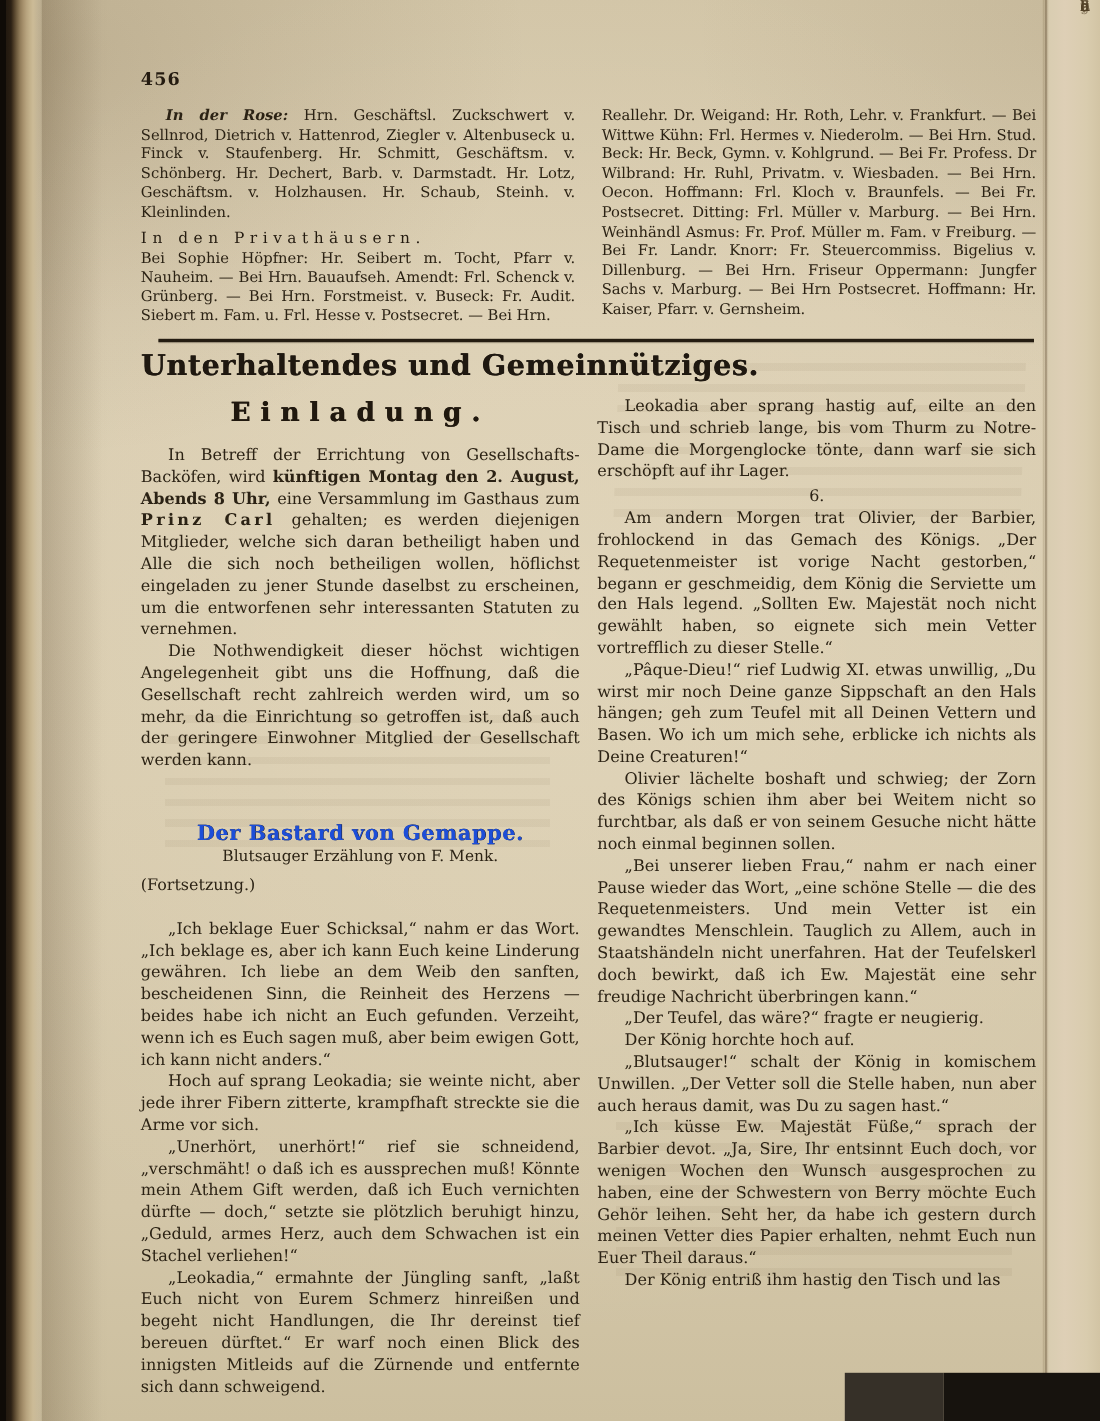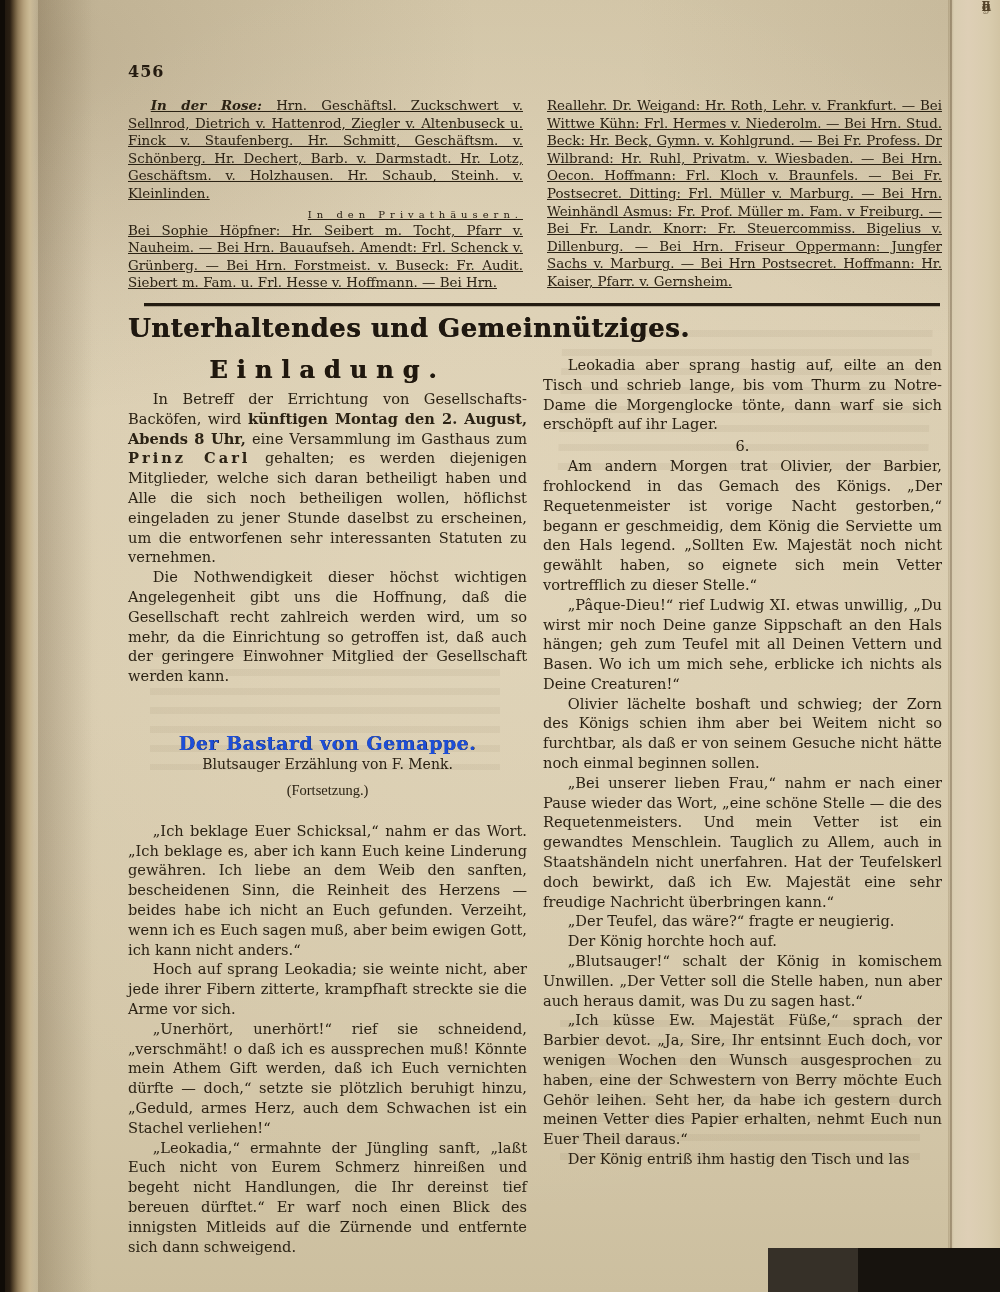--- a/index.html
+++ b/index.html
@@ -38,39 +38,39 @@
   .corner-dark:before{content:"";position:absolute;left:-90px;bottom:0;width:90px;height:44px;background:#363028;}
   
   .bleed{position:absolute;pointer-events:none;opacity:.06;
     background:repeating-linear-gradient(180deg,#5a4526 0 7px,transparent 7px 19px);}
   .b1{left:560px;top:330px;width:370px;height:150px;transform:skewX(-2deg);}
   .b2{left:150px;top:650px;width:350px;height:120px;}
   .b3{left:560px;top:1020px;width:360px;height:140px;}
   
   .content{position:absolute;left:128px;top:62px;width:814px;}
   .page-number{font-weight:bold;font-size:16px;letter-spacing:1px;color:#241b10;}
-  .top-section{display:flex;gap:24px;margin-top:16px;text-decoration:underline;}
+  .top-section{display:flex;gap:24px;margin-top:16px;}
   .top-section .col{width:399px;}
   p{margin:0;}
   .small{font-size:13.4px;line-height:17.6px;text-align:justify;}
   .lead-italic{font-style:italic;font-weight:bold;}
-  .spaced-heading{text-align:right;font-size:10px;letter-spacing:5px;margin:6px 0 2px;color:#241b10;}
+  .spaced-heading{text-align:left;font-size:14px;letter-spacing:5px;margin:6px 0 2px;color:#241b10;}
   .indent{text-indent:1.7em;}
   .rule{height:3px;background:#241c11;margin:11px 2px 0 16px;box-shadow:0 1px 0 rgba(36,28,17,0.25);}
   .section-title{margin:7px 0 0;text-align:left;font-size:26px;font-weight:bold;color:#1f1810;
     letter-spacing:0.5px;text-shadow:0.4px 0 0 #1f1810;}
   .columns{display:flex;gap:16px;margin-top:8px;}
   .columns .col{width:399px;}
   .body{font-size:14.6px;line-height:19.8px;text-align:justify;}
-  .einladung{margin:4px 0 5px;text-align:center;font-size:24px;font-weight:bold;
+  .einladung{margin:4px 0 15px;text-align:center;font-size:24px;font-weight:bold;
     letter-spacing:9px;color:#20180e;text-shadow:0.4px 0 0 #20180e;}
   .story-title{margin:46px 0 0;text-align:center;font-size:19px;font-weight:bold;
     color:#1d4ed8;text-shadow:0.3px 0 0 #20180e;letter-spacing:0.5px;}
   .story-sub{text-align:center;font-size:14px;margin:2px 0 10px;}
-  .story-cont{text-align:center;font-size:14.5px;margin:0 0 22px;font-family:Liberation Serif, serif;}
+  .story-cont{text-align:left;font-size:14.5px;margin:0 0 22px;}
   .chapter-num{text-align:center;font-size:14.5px;margin:4px 0 2px;}
   .rc-first{margin-top:4px;}
 </style>
 </head>
 <body>
 
 <div class="vignette"></div>
 <div class="bleed b1"></div>
 <div class="bleed b2"></div>
 <div class="bleed b3"></div>
@@ -100,21 +100,21 @@
 <div class="corner-dark"></div>
 
 <div class="content">
 
   <div class="page-number">456</div>
 
   <div class="top-section">
     <div class="col">
       <p class="small indent"><span class="lead-italic">In der Rose:</span> <span>Hrn. Geschäftsl. Zuckschwert v. Sellnrod, Dietrich v. Hattenrod, Ziegler v. Altenbuseck u. Finck v. Staufenberg. Hr. Schmitt, Geschäftsm. v. Schönberg. Hr. Dechert, Barb. v. Darmstadt. Hr. Lotz, Geschäftsm. v. Holzhausen. Hr. Schaub, Steinh. v. Kleinlinden.</span></p>
       <div class="spaced-heading">In den Privathäusern.</div>
-      <p class="small">Bei Sophie Höpfner: Hr. Seibert m. Tocht, Pfarr v. Nauheim. — Bei Hrn. Bauaufseh. Amendt: Frl. Schenck v. Grünberg. — Bei Hrn. Forstmeist. v. Buseck: Fr. Audit. Siebert m. Fam. u. Frl. Hesse v. Hoffmann. — Bei Hrn.</p>
+      <p class="small">Bei Sophie Höpfner: Hr. Seibert m. Tocht, Pfarr v. Nauheim. — Bei Hrn. Bauaufseh. Amendt: Frl. Schenck v. Grünberg. — Bei Hrn. Forstmeist. v. Buseck: Fr. Audit. Siebert m. Fam. u. Frl. Hesse v. Postsecret. — Bei Hrn.</p>
     </div>
     <div class="col">
       <p class="small">Reallehr. Dr. Weigand: Hr. Roth, Lehr. v. Frankfurt. — Bei Wittwe Kühn: Frl. Hermes v. Niederolm. — Bei Hrn. Stud. Beck: Hr. Beck, Gymn. v. Kohlgrund. — Bei Fr. Profess. Dr Wilbrand: Hr. Ruhl, Privatm. v. Wiesbaden. — Bei Hrn. Oecon. Hoffmann: Frl. Kloch v. Braunfels. — Bei Fr. Postsecret. Ditting: Frl. Müller v. Marburg. — Bei Hrn. Weinhändl Asmus: Fr. Prof. Müller m. Fam. v Freiburg. — Bei Fr. Landr. Knorr: Fr. Steuercommiss. Bigelius v. Dillenburg. — Bei Hrn. Friseur Oppermann: Jungfer Sachs v. Marburg. — Bei Hrn Postsecret. Hoffmann: Hr. Kaiser, Pfarr. v. Gernsheim.</p>
     </div>
   </div>
 
   <div class="rule"></div>
 
   <h1 class="section-title">Unterhaltendes und Gemeinnütziges.</h1>
 

